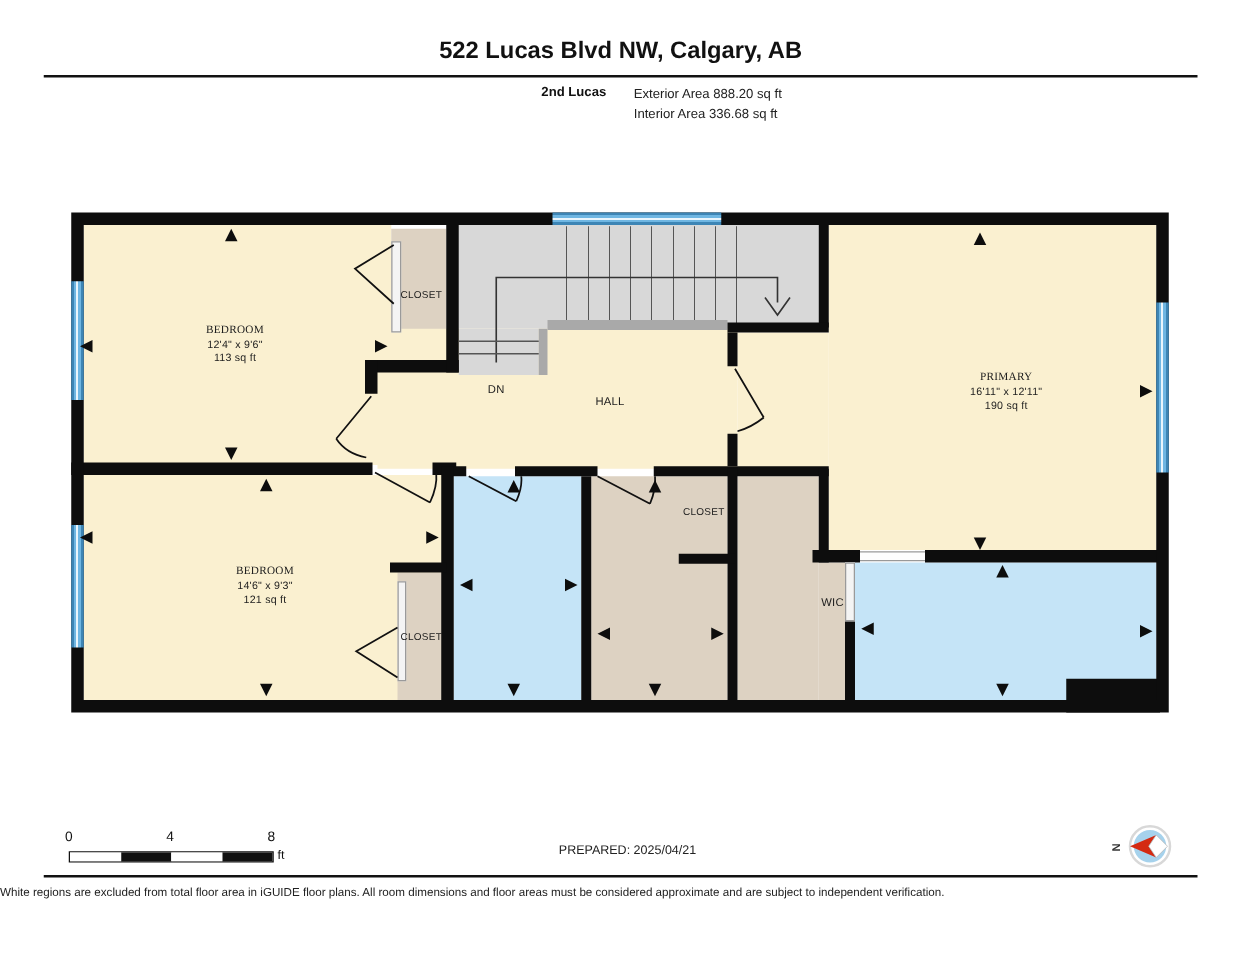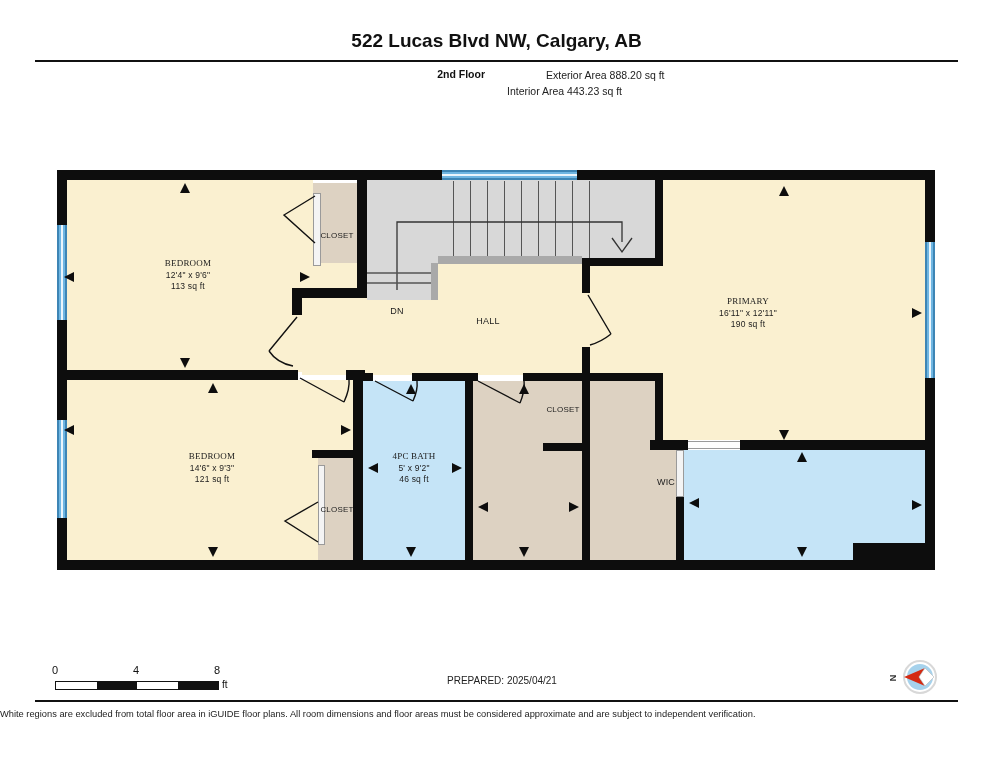--- a/index.html
+++ b/index.html
@@ -34,23 +34,23 @@
   .seg.w{background:#fff;} .seg.b{background:#111;}
   svg{position:absolute;left:0;top:0;pointer-events:none;}
 </style>
 </head>
 <body>
 
 <div id="canvas">
 
   <div class="title">522 Lucas Blvd NW, Calgary, AB</div>
   <div class="hline" style="left:35px;top:60px;width:923px;"></div>
-  <div class="floorlbl">2nd Floor</div>
-  <div class="arealine" style="top:69px;margin-left:39px;">Exterior Area 888.20 sq ft</div>
-  <div class="arealine" style="top:85px;">Interior Area 443.23 sq ft</div>
+  <div class="floorlbl">2nd Lucas</div>
+  <div class="arealine" style="top:69px;">Exterior Area 888.20 sq ft</div>
+  <div class="arealine" style="top:85px;">Interior Area 336.68 sq ft</div>
 
   <div class="room beige" style="left:67px;top:180px;width:246px;height:192px;"></div>
   <div class="room tan" style="left:313px;top:183px;width:44px;height:107px;"></div>
   <div class="room gray" style="left:367px;top:180px;width:288px;height:83px;"></div>
   <div class="treads" style="left:437px;top:181px;width:156px;height:78px;"></div>
   <div class="room beige" style="left:302px;top:263px;width:288px;height:112px;"></div>
   <div class="room gray" style="left:367px;top:263px;width:64px;height:37px;"></div>
   <div class="edging" style="left:431px;top:263px;width:7px;height:37px;"></div>
   <div class="edging" style="left:438px;top:256px;width:144px;height:8px;"></div>
   <div class="room beige" style="left:663px;top:180px;width:262px;height:260px;"></div>
@@ -99,36 +99,31 @@
   <div class="win-v" style="left:925px;top:242px;width:10px;height:136px;"></div>
 
   <div class="lbl" style="left:128px;top:258px;width:120px;">
     <span class="rname">BEDROOM</span>
     <span class="dims">12'4" x 9'6"</span>
     <span class="sqft">113 sq ft</span>
   </div>
   <div class="lbl" style="left:307px;top:231px;width:60px;font-size:8px;">CLOSET</div>
   <div class="lbl" style="left:377px;top:306px;width:40px;">DN</div>
   <div class="lbl" style="left:448px;top:316px;width:80px;">HALL</div>
-  <div class="lbl" style="left:688px;top:296px;width:120px;">
+  <div class="lbl" style="left:745px;top:296px;width:120px;">
     <span class="rname">PRIMARY</span>
     <span class="dims">16'11" x 12'11"</span>
     <span class="sqft">190 sq ft</span>
   </div>
   <div class="lbl" style="left:152px;top:451px;width:120px;">
     <span class="rname">BEDROOM</span>
     <span class="dims">14'6" x 9'3"</span>
     <span class="sqft">121 sq ft</span>
   </div>
   <div class="lbl" style="left:307px;top:505px;width:60px;font-size:8px;">CLOSET</div>
-  <div class="lbl" style="left:354px;top:451px;width:120px;">
-    <span class="rname">4PC BATH</span>
-    <span class="dims">5' x 9'2"</span>
-    <span class="sqft">46 sq ft</span>
-  </div>
   <div class="lbl" style="left:528px;top:405px;width:70px;font-size:8px;">CLOSET</div>
   <div class="lbl" style="left:636px;top:477px;width:60px;">WIC</div>
 
   <svg width="993" height="768" viewBox="0 0 993 768">
 
     <g stroke="#333" stroke-width="1.3" fill="none">
       <polyline points="397,290 397,222 622,222 622,242"></polyline>
       <polyline points="612,238 622,252 632,238"></polyline>
       <line x1="367" y1="273" x2="431" y2="273" stroke="#555"></line>
       <line x1="367" y1="283" x2="431" y2="283" stroke="#555"></line>

